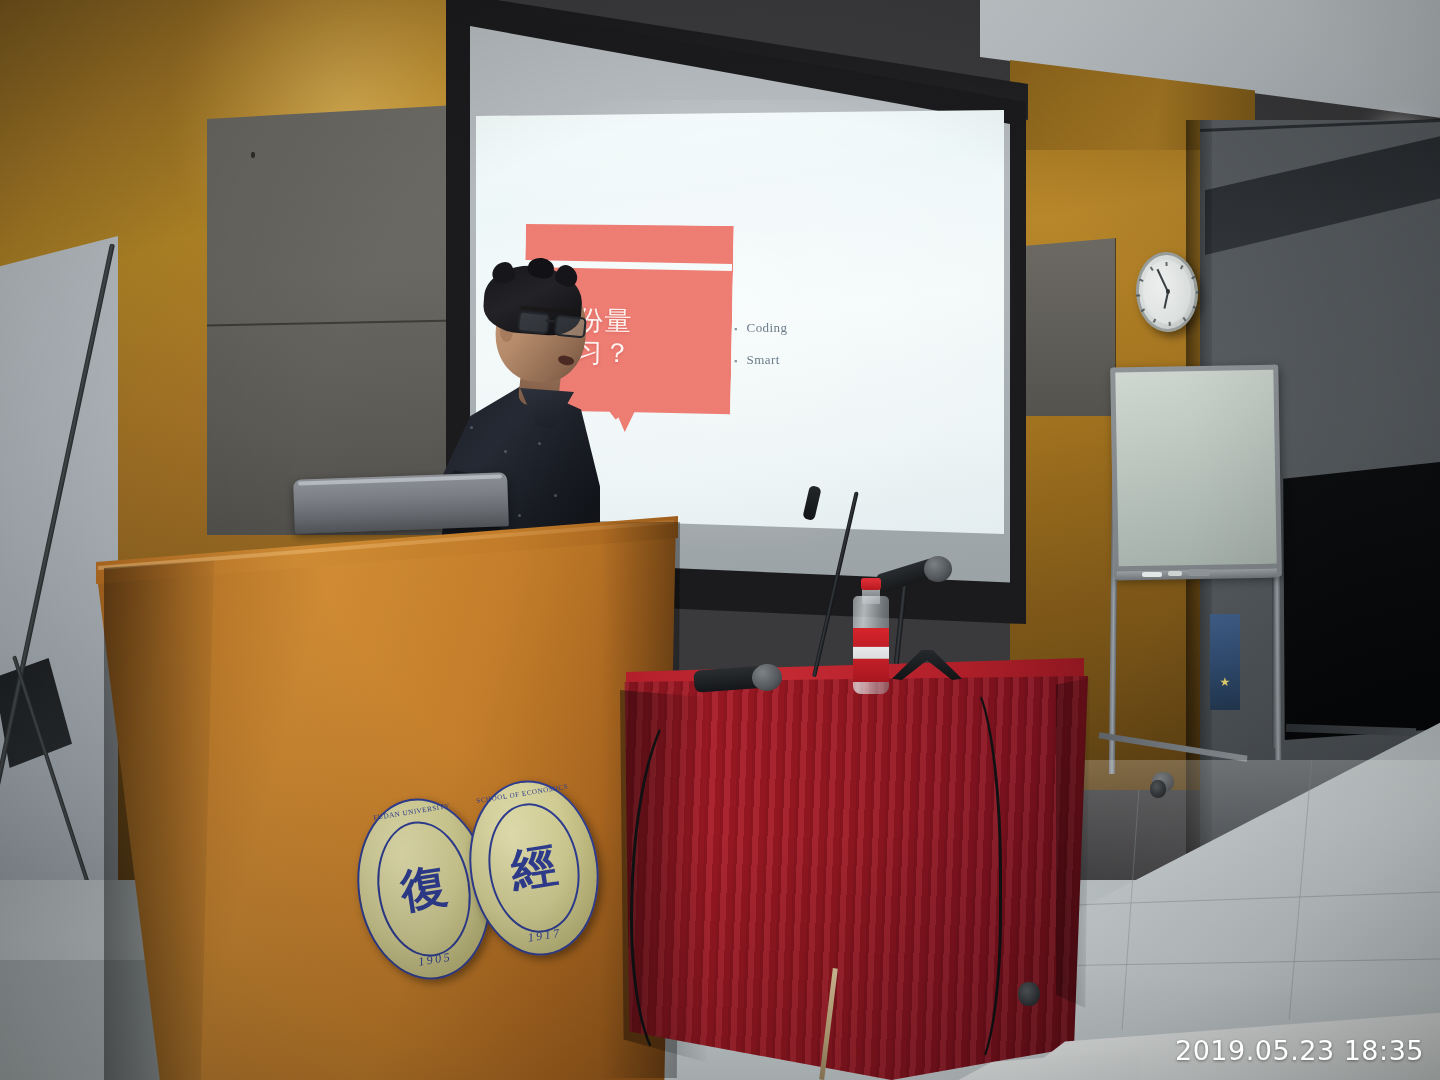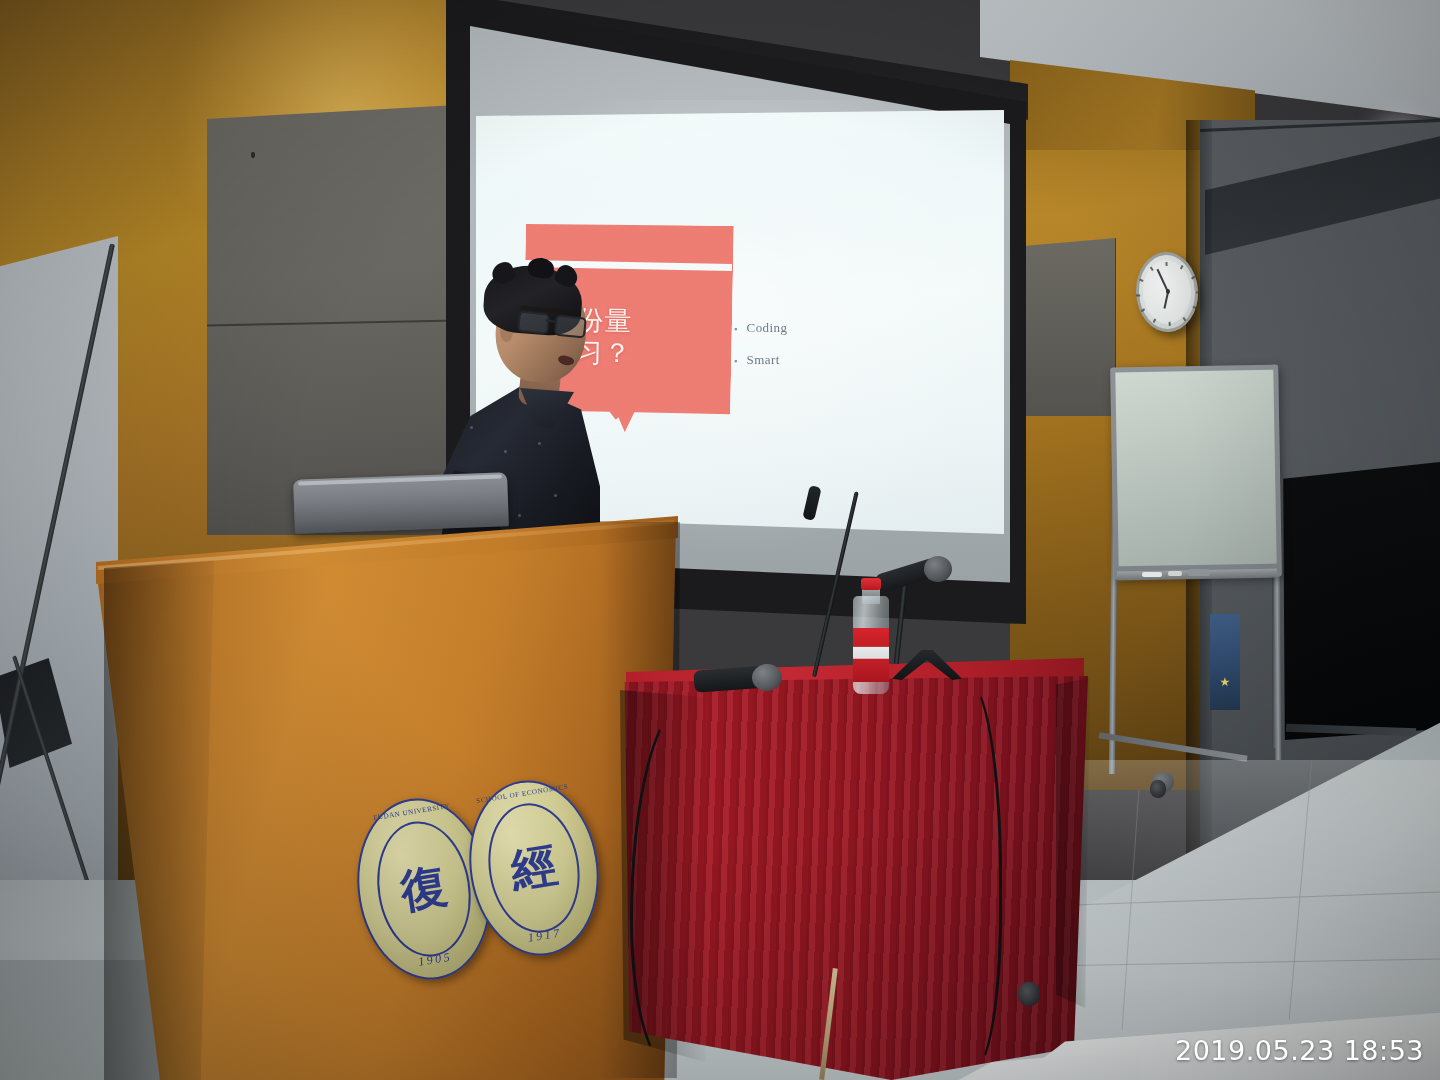--- a/index.html
+++ b/index.html
@@ -798,15 +798,15 @@
   <div class="layer" id="cable-a"></div>
   <div class="layer" id="cable-b"></div>
   <div class="layer" id="pointer-stick"></div>
 
   <div class="layer" id="white-slab"></div>
   <div class="layer" id="white-slab-2"></div>
 
   <div class="layer" id="vignette"></div>
   <div class="layer" id="grain"></div>
 
-  <div class="layer" id="timestamp">2019.05.23 18:53</div>
+  <div class="layer" id="timestamp">2019.05.23 18:35</div>
 
 </div>
 
 </body></html>

